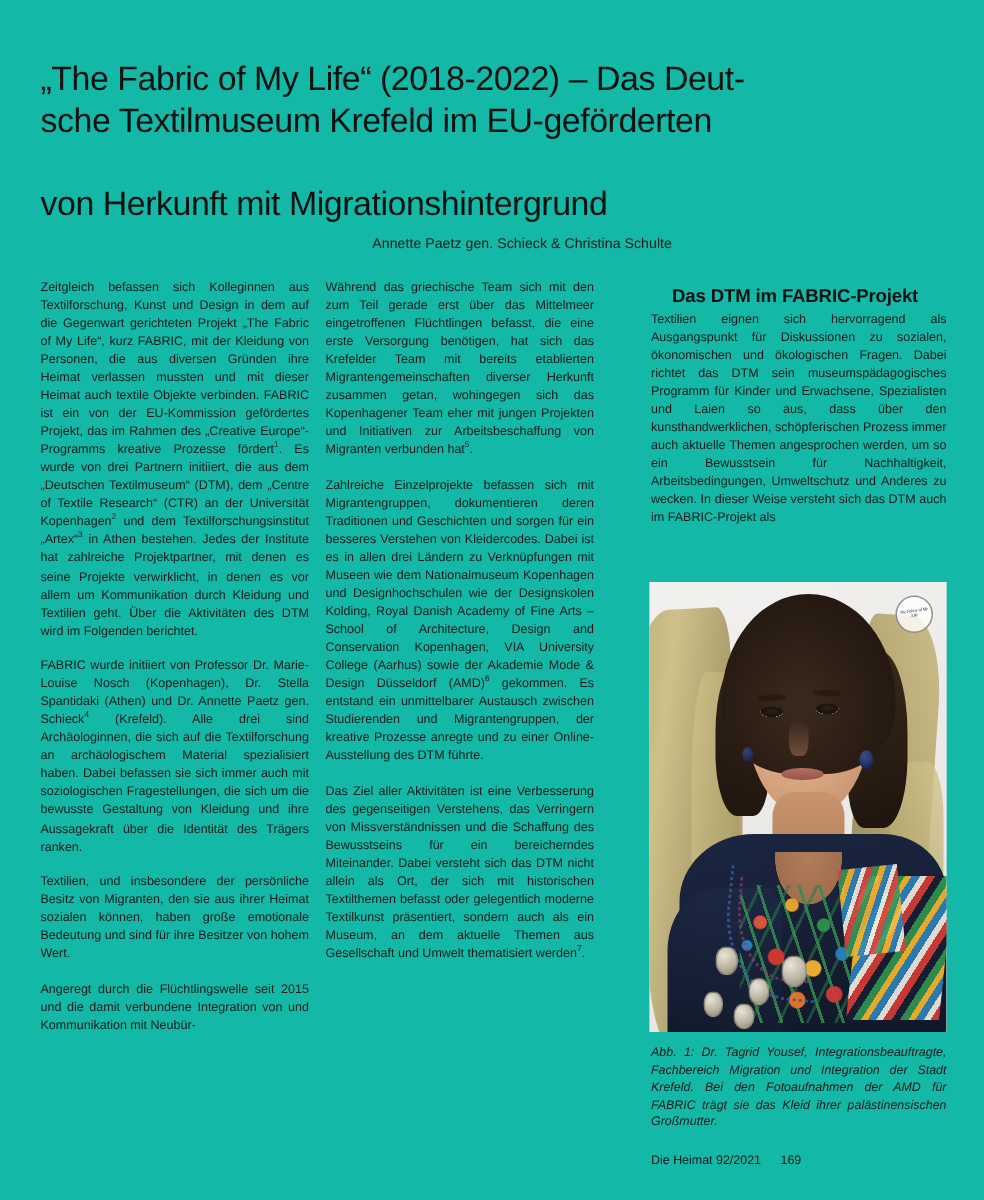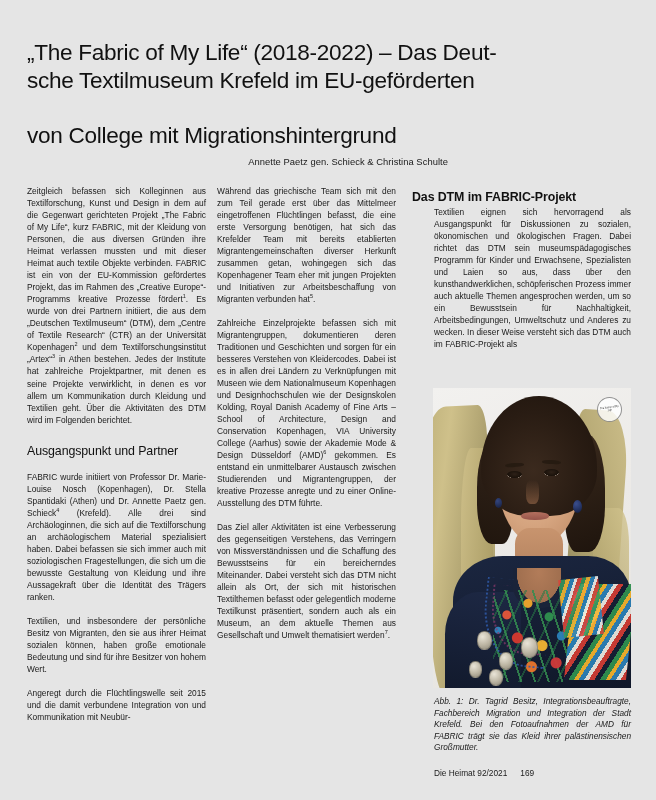--- a/index.html
+++ b/index.html
@@ -13,21 +13,21 @@
     overflow: hidden;
     font-family: "Liberation Sans", sans-serif;
     color: #1a1a1a;
     position: relative;
   }
   .page {
     position: absolute;
     left: 0; top: 0;
     width: 656px;
     height: 800px;
-    background: #e5e5e5;
+    background: #14b8a6;
   }
 
   
   .title {
     position: absolute;
     left: 27px;
     top: 24px;
     width: 600px;
     font-size: 22.6px;
     line-height: 27.5px;
@@ -76,21 +76,21 @@
     line-height: 15px;
     font-weight: 400;
     margin: 18px 0 12.5px 0;
     text-align: left;
     color: #111;
     letter-spacing: -0.1px;
   }
 
   .sect-head-c3 {
     position: absolute;
-    left: 412px;
+    left: 448px;
     top: 180px;
     width: 200px;
     font-size: 12.4px;
     line-height: 15px;
     color: #111;
     letter-spacing: -0.1px;
   }
 
   sup {
     font-size: 0.66em;
@@ -395,29 +395,28 @@
 </style>
 </head>
 <body>
 
 <div class="page">
 
   <h1 class="title">
     <span>„The Fabric of My Life“ (2018-2022) – Das Deut-</span><br>
     <span>sche Textilmuseum Krefeld im EU-geförderten</span><br>
     <br>
-    <span>von College mit Migrationshintergrund</span>
+    <span>von Herkunft mit Migrationshintergrund</span>
   </h1>
 
   <div class="authors">Annette Paetz gen. Schieck &amp; Christina Schulte</div>
 
   <div class="col" id="col1">
     <p><span>Zeitgleich befassen sich Kolleginnen aus Textilforschung, Kunst und Design in dem auf die Gegenwart gerichteten Projekt „The Fabric of My Life“, kurz FABRIC, mit der Kleidung von Personen, die aus diversen Gründen ihre Heimat verlassen mussten und mit dieser Heimat auch textile Objekte verbinden. FABRIC ist ein von der EU-Kommission gefördertes Projekt, das im Rahmen des „Creative Europe“-Programms kreative Prozesse fördert</span><sup>1</sup><span>. Es wurde von drei Partnern initiiert, die aus dem „Deutschen Textilmuseum“ (DTM), dem „Centre of Textile Research“ (CTR) an der Universität Kopenhagen</span><sup>2</sup><span> und dem Textilforschungsinstitut „Artex“</span><sup>3</sup><span> in Athen bestehen. Jedes der Institute hat zahlreiche Projektpartner, mit denen es seine Projekte verwirklicht, in denen es vor allem um Kommunikation durch Kleidung und Textilien geht. Über die Aktivitäten des DTM wird im Folgenden berichtet.</span></p>
 
-    <h2 class="subhead">Ausgangspunkt und Partner</h2>
 
     <p><span>FABRIC wurde initiiert von Professor Dr. Marie-Louise Nosch (Kopenhagen), Dr. Stella Spantidaki (Athen) und Dr. Annette Paetz gen. Schieck</span><sup>4</sup><span> (Krefeld). Alle drei sind Archäologinnen, die sich auf die Textilforschung an archäologischem Material spezialisiert haben. Dabei befassen sie sich immer auch mit soziologischen Fragestellungen, die sich um die bewusste Gestaltung von Kleidung und ihre Aussagekraft über die Identität des Trägers ranken.</span></p>
 
     <p>Textilien, und insbesondere der persönliche Besitz von Migranten, den sie aus ihrer Heimat sozialen können, haben große emotionale Bedeutung und sind für ihre Besitzer von hohem Wert.</p>
 
     <p>Angeregt durch die Flüchtlingswelle seit 2015 und die damit verbundene Integration von und Kommunikation mit Neubür-</p>
   </div>
 
   <div class="col" id="col2">
 
@@ -471,19 +470,19 @@
       <div class="coin" style="left:88px; bottom:30px; width:15px; height:19px;"></div>
       <div class="coin" style="left:36px; bottom:10px; width:11px; height:15px;"></div>
       <div class="coin" style="left:56px; bottom:2px; width:12px; height:15px;"></div>
 
       <div class="watermark">
         <span>The Fabric of My Life</span>
       </div>
     </div>
   </div>
 
-  <div class="caption">Abb. 1: Dr. Tagrid Besitz, Integrationsbeauftragte, Fachbereich Migration und Integration der Stadt Krefeld. Bei den Fotoaufnahmen der AMD für FABRIC trägt sie das Kleid ihrer palästinensischen Großmutter.</div>
+  <div class="caption">Abb. 1: Dr. Tagrid Yousef, Integrationsbeauftragte, Fachbereich Migration und Integration der Stadt Krefeld. Bei den Fotoaufnahmen der AMD für FABRIC trägt sie das Kleid ihrer palästinensischen Großmutter.</div>
 
   <div class="footer">
     <span>Die Heimat 92/2021</span><span class="pg">169</span>
   </div>
 
 </div>
 
 </body></html>

